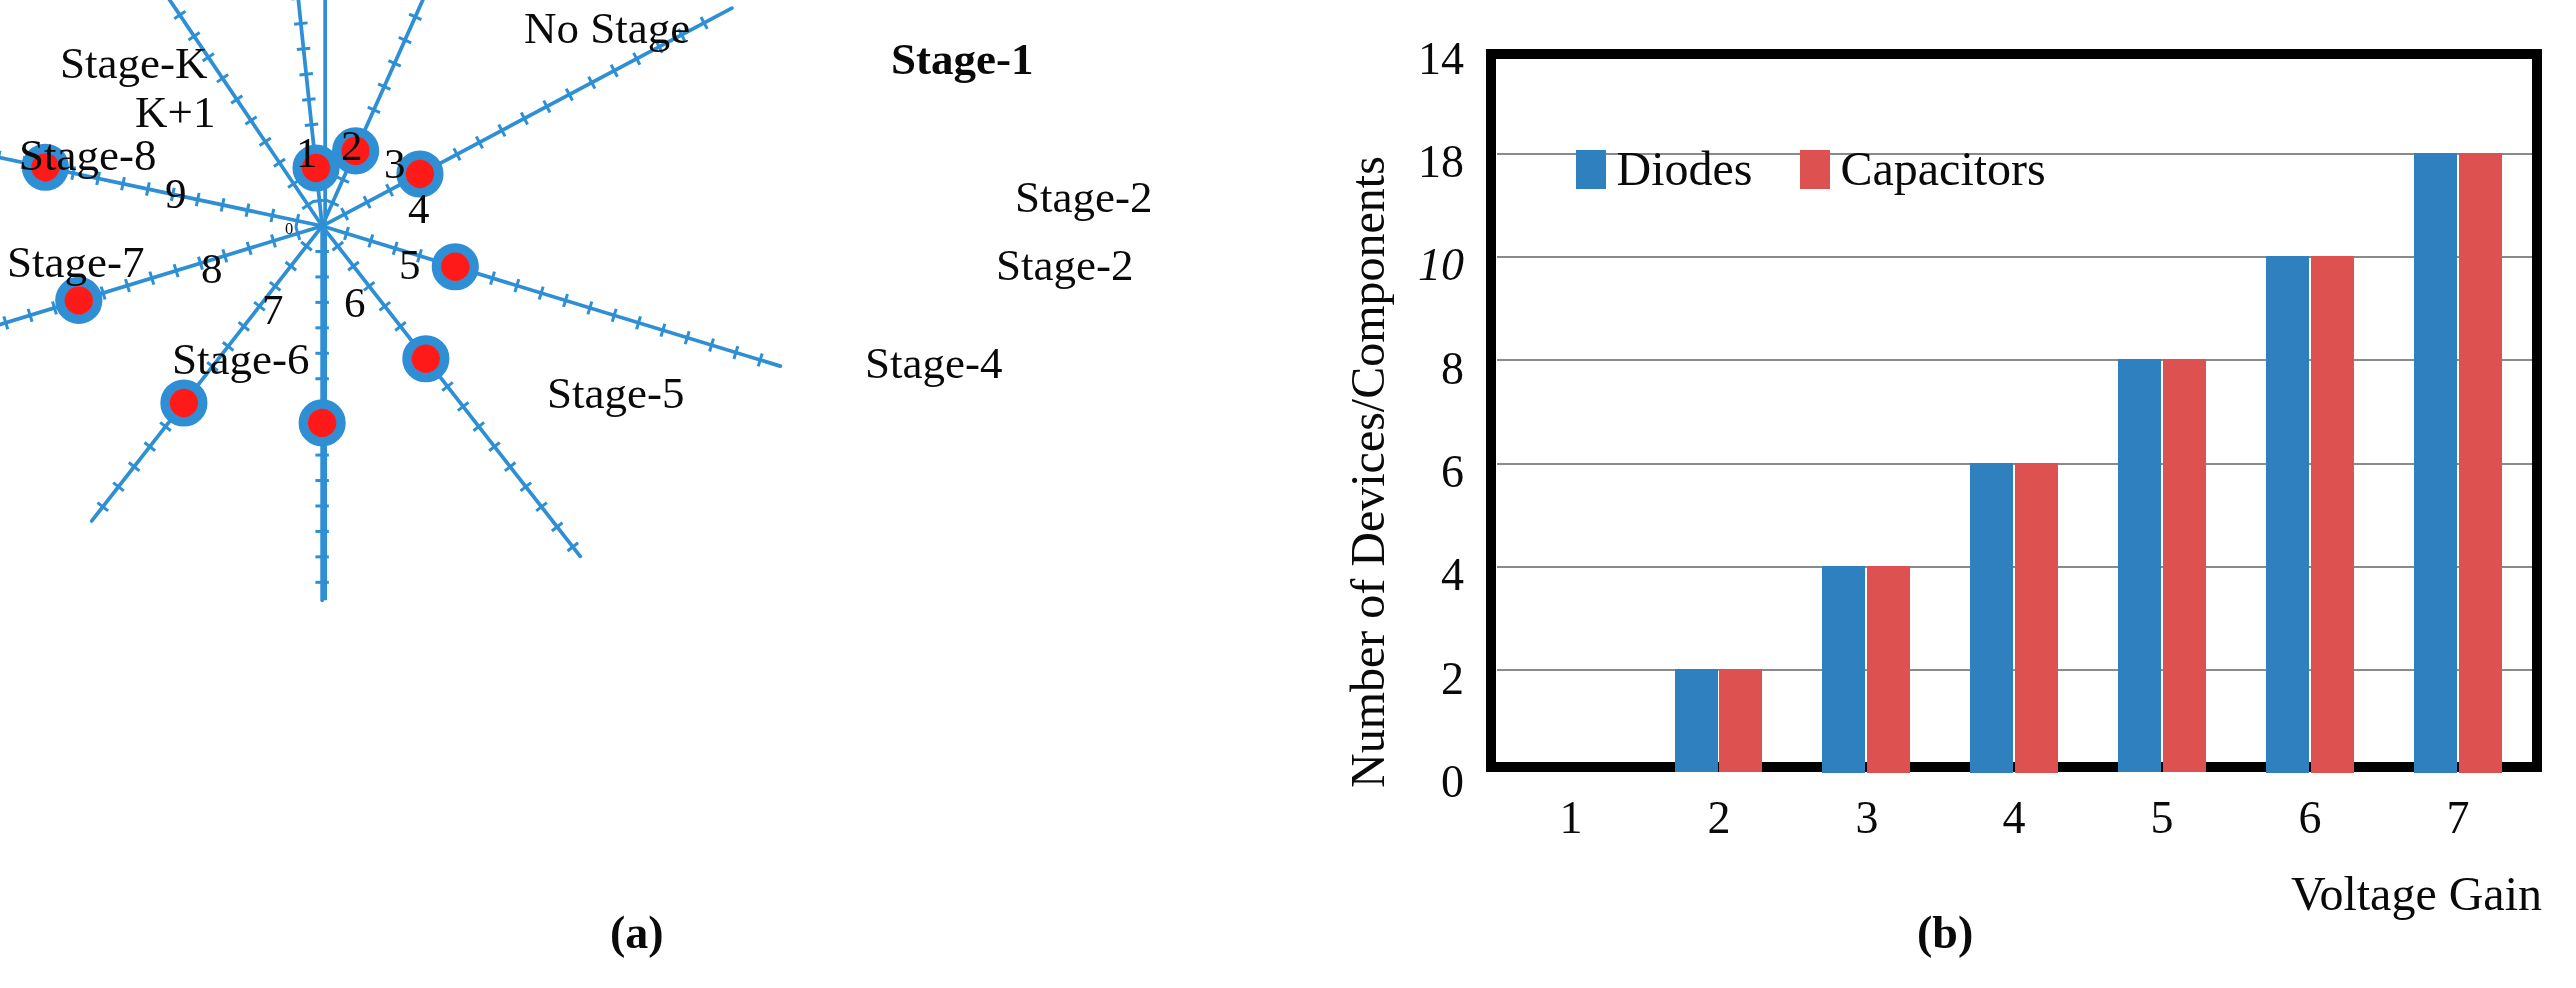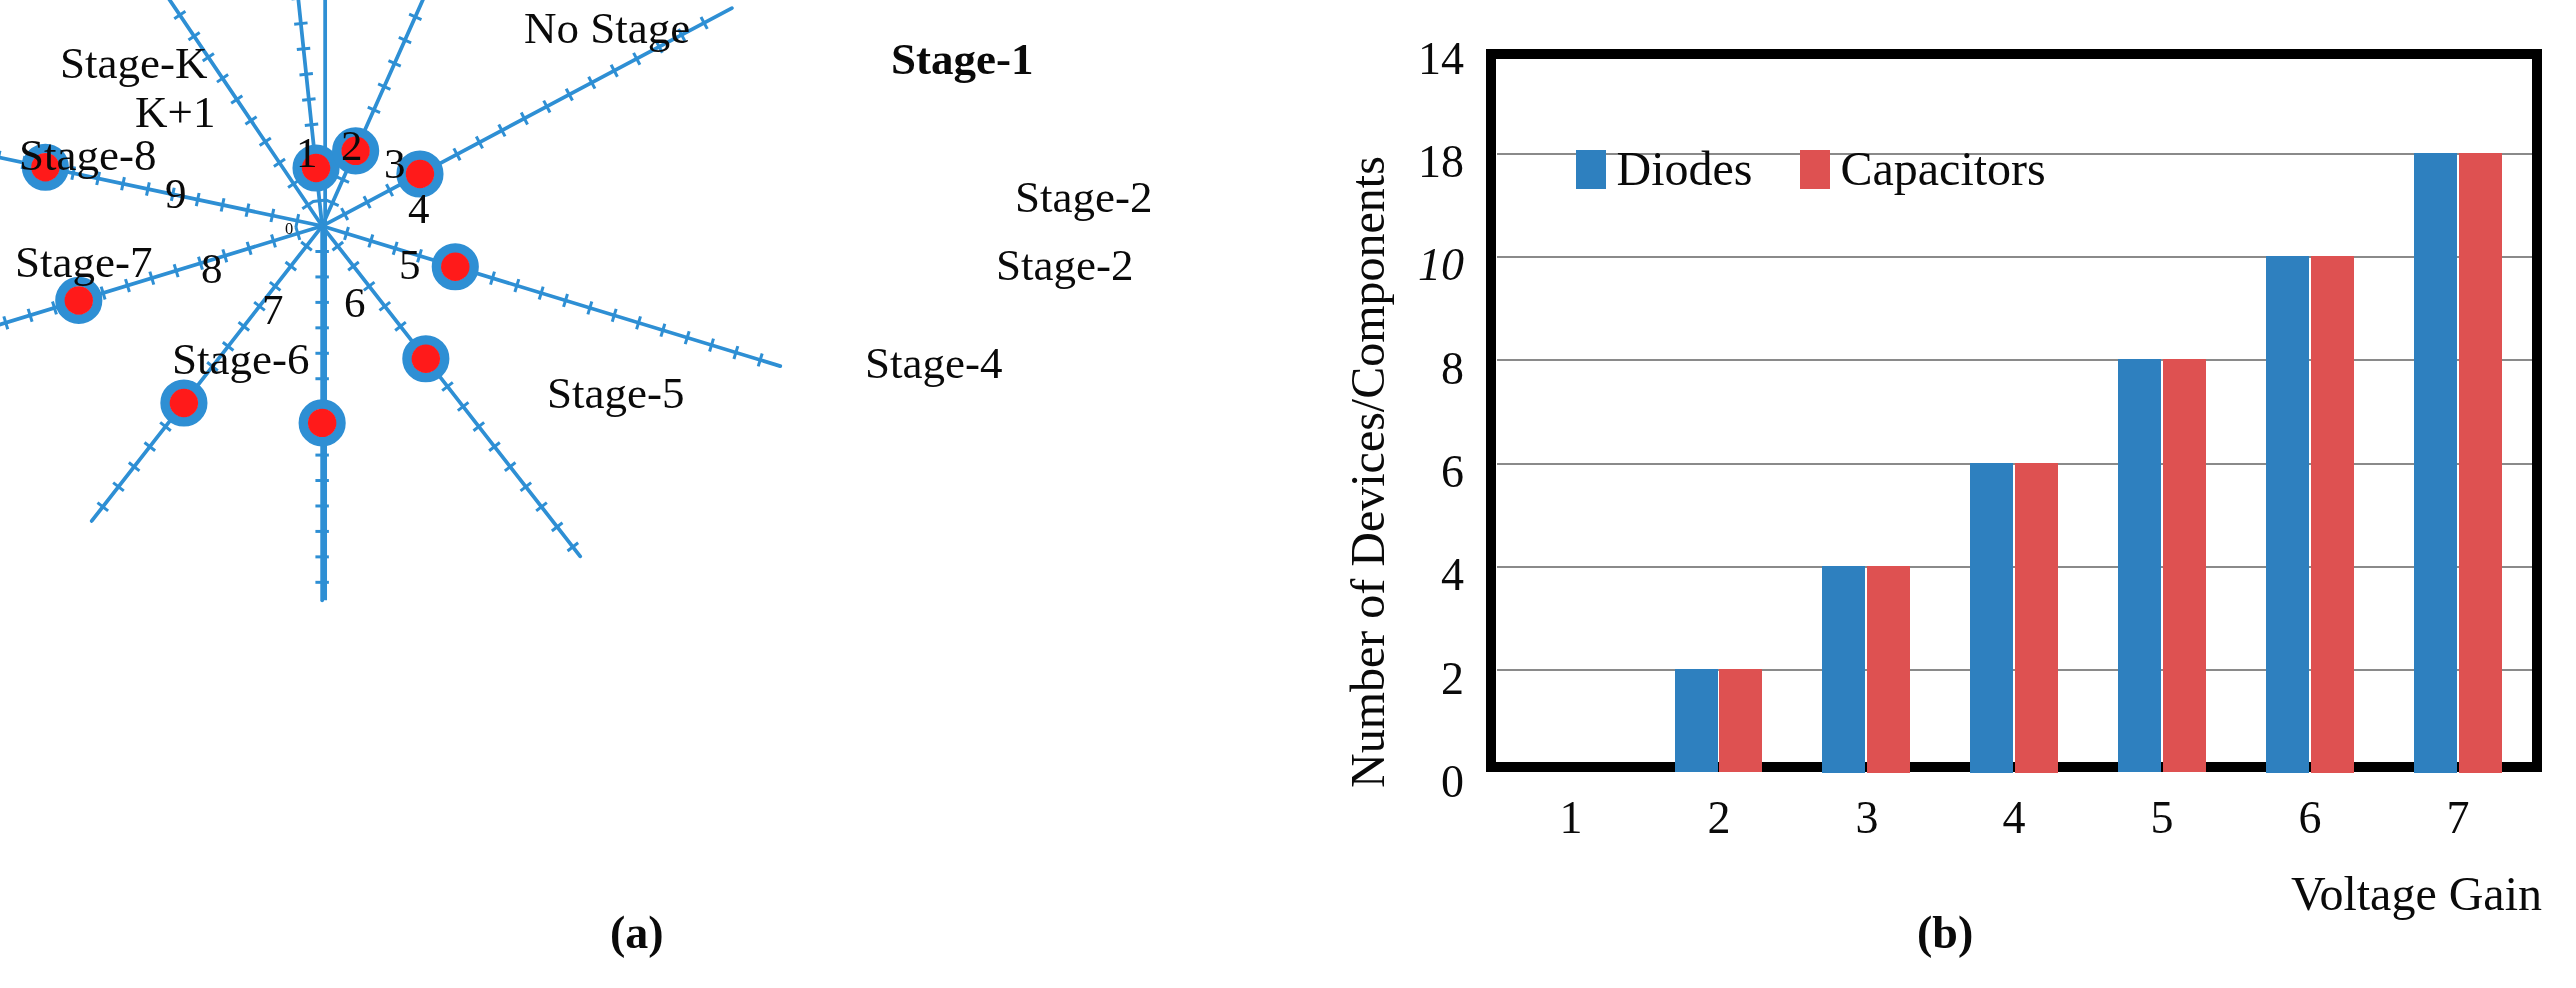--- a/index.html
+++ b/index.html
@@ -237,21 +237,21 @@
         </g>
       </svg>
 
     <div class="lbl stage-lbl" style="left:524px;top:6px;">No Stage</div>
     <div class="lbl stage-lbl" style="left:891px;top:37px;font-weight:bold;">Stage-1</div>
     <div class="lbl stage-lbl" style="left:1015px;top:131px;margin-top:44px;">Stage-2</div>
     <div class="lbl stage-lbl" style="left:996px;top:243px;">Stage-2</div>
     <div class="lbl stage-lbl" style="left:865px;top:341px;">Stage-4</div>
     <div class="lbl stage-lbl" style="left:547px;top:371px;">Stage-5</div>
     <div class="lbl stage-lbl" style="left:172px;top:337px;">Stage-6</div>
-    <div class="lbl stage-lbl" style="left:15px;top:240px;font-family:Liberation Serif, serif;">Stage-7</div>
+    <div class="lbl stage-lbl" style="left:7px;top:240px;font-family:Liberation Serif, serif;">Stage-7</div>
     <div class="lbl stage-lbl" style="left:19px;top:133px;">Stage-8</div>
     <div class="lbl stage-lbl" style="left:60px;top:41px;">Stage-K</div>
     <div class="lbl stage-lbl" style="left:135px;top:90px;">K+1</div>
 
     <div class="lbl num-lbl" style="left:296px;top:131px;">1</div>
     <div class="lbl num-lbl" style="left:341px;top:124px;">2</div>
     <div class="lbl num-lbl" style="left:384px;top:142px;">3</div>
     <div class="lbl num-lbl" style="left:408px;top:187px;">4</div>
     <div class="lbl num-lbl" style="left:399px;top:243px;">5</div>
     <div class="lbl num-lbl" style="left:344px;top:281px;">6</div>

